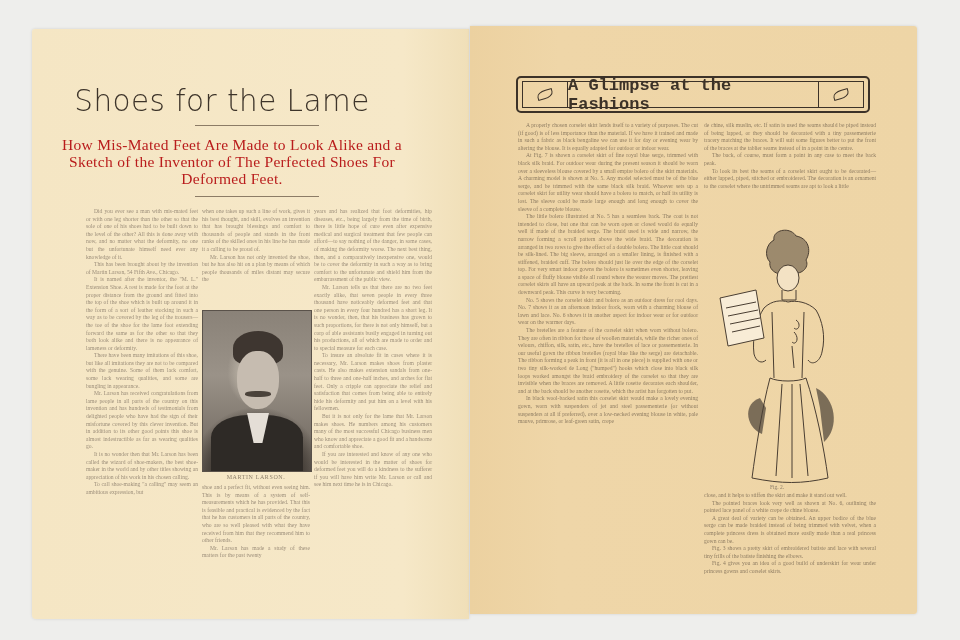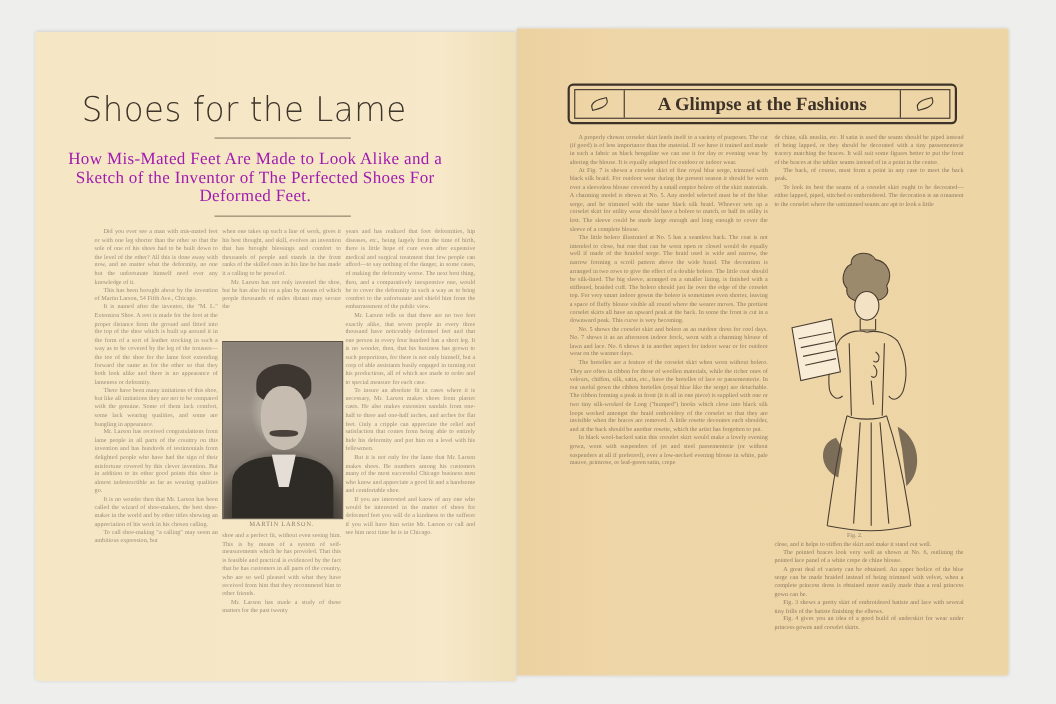--- a/index.html
+++ b/index.html
@@ -22,21 +22,21 @@
     .title {
       position:absolute; left:52px; top:82px; width:340px; text-align:center;
       font-family:"DejaVu Sans", sans-serif; font-weight:200; font-size:31px;
       color:#3d342a; letter-spacing:0.5px; white-space:nowrap;
       transform:scaleX(0.95);
     }
     .rule { position:absolute; height:1px; background:#8c7c66; }
     .subtitle {
       position:absolute; left:42px; top:136px; width:380px; text-align:center;
       font-family:"Liberation Serif", serif; font-size:15.5px; line-height:17px;
-      color:#a21caf; letter-spacing:0.3px;
+      color:#b91c1c; letter-spacing:0.3px;
     }
     .col {
       position:absolute; font-family:"Liberation Serif", serif;
       font-size:5.6px; line-height:7.6px; color:#9c8e7a; text-align:justify;
     }
     .col p { margin:0; text-indent:8px; }
     .photo {
       position:absolute; left:202px; top:310px; width:108px; height:160px;
       background:radial-gradient(ellipse 32% 30% at 45% 38%, #d8d0c4 0%, #b0a89c 40%, transparent 70%),
                  radial-gradient(ellipse 60% 40% at 50% 100%, #2a2622 0%, #3a342e 60%, transparent 100%),
@@ -72,21 +72,21 @@
       border:2px solid #3c3228; border-radius:5px;
     }
     .banner-inner {
       position:absolute; left:4px; top:3px; right:4px; bottom:3px;
       border:1px solid #3c3228; display:flex;
     }
     .banner-box { width:44px; border-right:1px solid #3c3228; display:flex; align-items:center; justify-content:center; }
     .banner-box.right { border-right:none; border-left:1px solid #3c3228; }
     .banner-title {
       flex:1; display:flex; align-items:center; justify-content:center;
-      font-family:Liberation Serif, serif; font-weight:bold; font-size:17px; color:#3c3228;
+      font-family:Liberation Mono, monospace; font-weight:bold; font-size:17px; color:#3c3228;
     }
     .leaf { width:14px; height:7px; border:1.5px solid #3c3228; border-radius:60% 0 60% 0; transform:rotate(-15deg); }
     .figure { position:absolute; left:712px; top:228px; width:150px; height:256px; }
     .fig-caption {
       position:absolute; left:770px; top:484px; font-family:"Liberation Serif", serif;
       font-size:5.5px; color:#8c7e6a;
     }
   </style>
 </head>
 <body>

